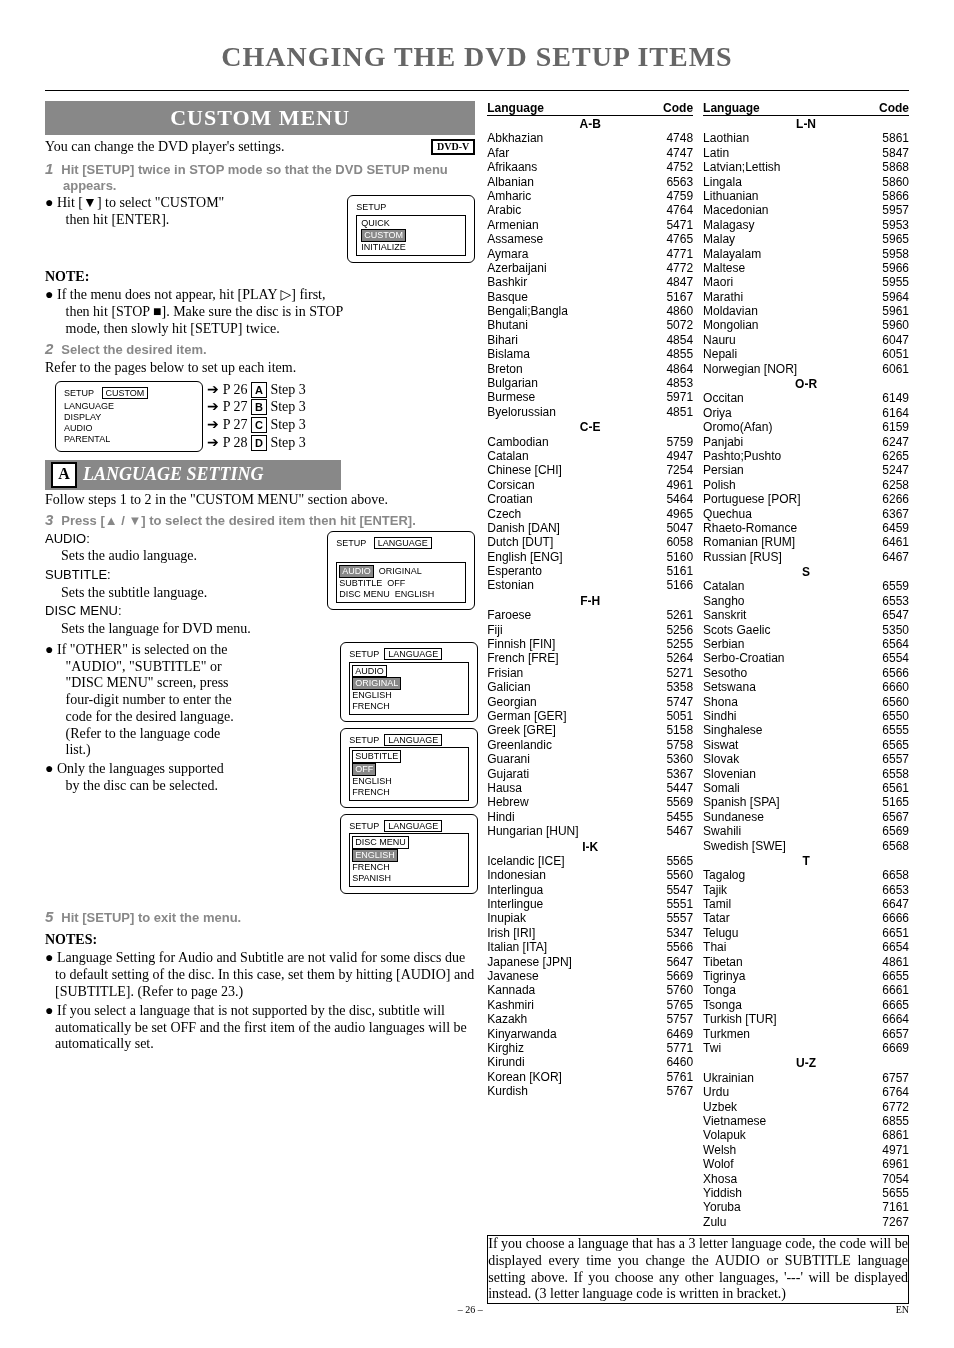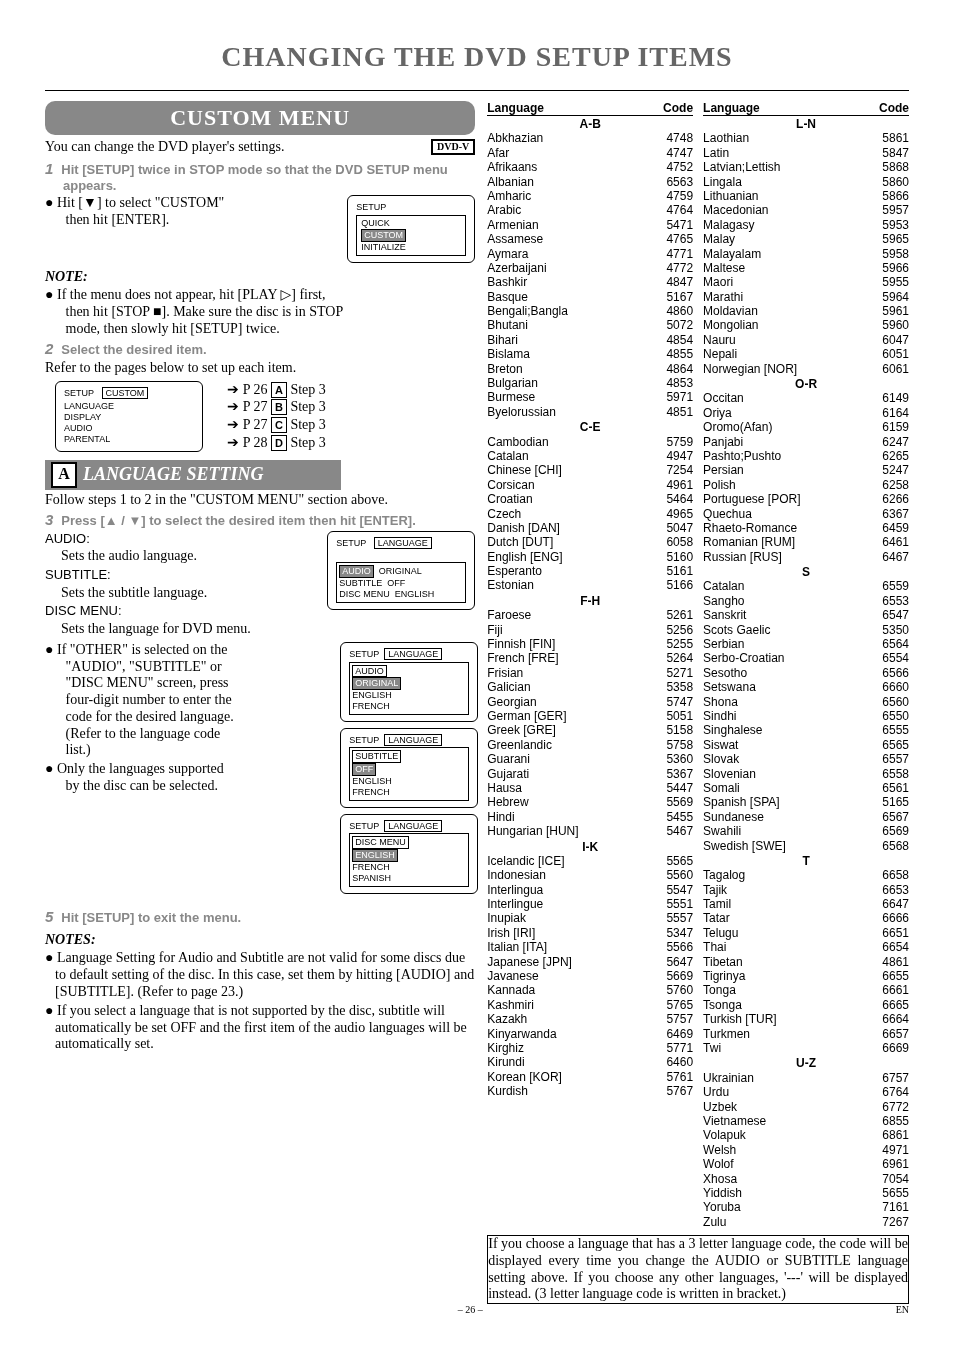--- a/index.html
+++ b/index.html
@@ -30,21 +30,20 @@
   .right-col { flex: 1; font-family: Arial, Helvetica, sans-serif; font-size: 12px; }
   .custom-menu-banner {
     background: #888;
     color: #fff;
     text-align: center;
     font-size: 22px;
     font-weight: bold;
     padding: 4px 0;
     letter-spacing: 1px;
     margin-bottom: 4px;
-    border-radius: 10px;
   }
   .dvdv-box {
     float: right;
     border: 2px solid #000;
     font-family: "Times New Roman", serif;
     font-weight: bold;
     font-size: 10px;
     padding: 0 4px;
     margin-left: 6px;
   }
@@ -53,21 +52,21 @@
     color: #888;
     font-family: Arial, sans-serif;
     font-weight: bold;
     font-size: 13px;
     margin: 2px 0 2px 18px;
     text-indent: -18px;
   }
   .step-num { font-style: italic; font-size: 15px; margin-right: 8px; }
   .body-text { margin: 2px 0; }
   .bullet { margin: 2px 0 2px 10px; text-indent: -10px; }
-  .heading { font-weight: bold; margin-top: 6px; font-style: italic; }
+  .heading { font-weight: bold; margin-top: 6px; }
   .section-banner {
     background: #888;
     color: #fff;
     font-style: italic;
     font-weight: bold;
     font-size: 18px;
     padding: 2px 6px;
     margin-top: 8px;
     display: flex;
     align-items: center;
@@ -91,21 +90,21 @@
     border-radius: 6px;
     font-family: Arial, sans-serif;
     font-size: 9px;
     padding: 6px 8px;
     display: inline-block;
   }
   .menu-diagram .hi { background: #888; color: #fff; border: 1px solid #000; padding: 0 2px; display: inline-block;}
   .menu-row { white-space: nowrap; }
   .float-r { float: right; margin-left: 6px; }
   .clearfix::after { content:""; display:table; clear:both; }
-  .setup-refs { display: flex; align-items:center; gap:24px; margin:4px 0 6px 10px;}
+  .setup-refs { display: flex; align-items:center; gap:4px; margin:4px 0 6px 10px;}
   .ref-box {
     border: 1px solid #000; width:14px; height:14px; display:inline-block;
     text-align:center; line-height:14px; font-family:Arial; font-size:11px; font-weight:bold;
   }
   .lang-table-wrap { display:flex; gap:10px; }
   .lang-col { flex:1; }
   .lang-header { display:flex; font-weight:bold; border-bottom:1px solid #000; }
   .lang-header span:first-child { flex:1; }
   .group-hdr { text-align:center; font-weight:bold; margin-top:1px;}
   .lang-row { display:flex; }

